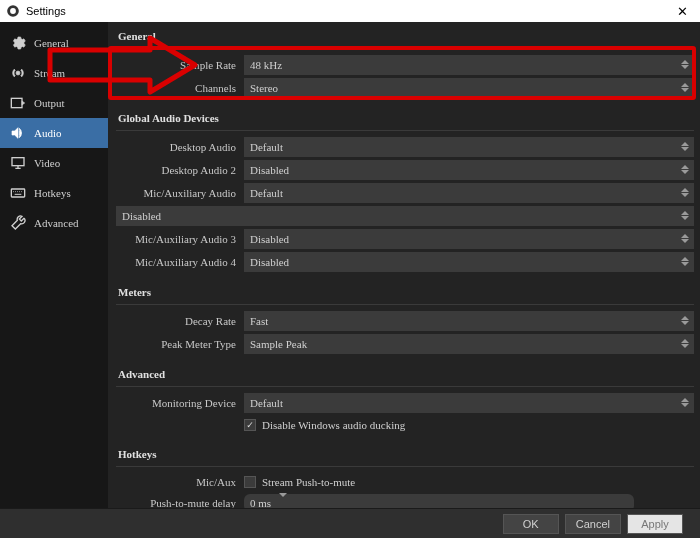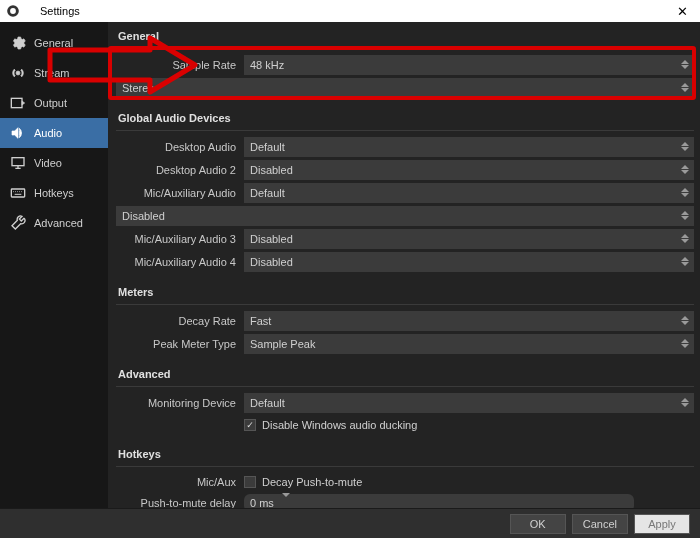--- a/index.html
+++ b/index.html
@@ -18,20 +18,21 @@
     align-items: center;
     padding: 0 6px;
     font-size: 11px;
   }
   .titlebar .spacer { flex: 1; }
   .titlebar .close { font-size: 13px; padding: 0 6px; cursor: default; }
   .content {
     display: flex;
     height: 486px;
     background: #232323;
+    font-family: Liberation Serif, serif;
   }
   .sidebar {
     width: 108px;
     background: #171717;
     display: flex;
     flex-direction: column;
     padding-top: 6px;
   }
   .side-item {
     display: flex;
@@ -168,21 +169,21 @@
     z-index: 10;
   }
 
   .footer {
     height: 30px;
     background: #2f2f2f;
     display: flex;
     align-items: center;
     justify-content: flex-end;
     gap: 6px;
-    padding: 0 10px;
+    padding: 0 17px;
     border-top: 1px solid #1a1a1a;
   }
   .btn {
     min-width: 56px;
     height: 20px;
     background: #444;
     color: #d0d0d0;
     font-size: 11px;
     display: flex;
     align-items: center;
@@ -193,21 +194,21 @@
   .btn.disabled { color: #777; background: #e5e5e5; }
 </style>
 </head>
 <body>
 
 <div class="titlebar">
   <svg width="14" height="14" viewBox="0 0 24 24">
       <circle cx="12" cy="12" r="10" fill="#333"></circle>
       <circle cx="12" cy="12" r="5" fill="#fff"></circle>
     </svg>
-  <span style="margin-left:20px">Settings</span>
+  <span style="margin-left:6px">Settings</span>
   <span class="spacer"></span>
   <span class="close">✕</span>
 </div>
 
 <div class="content">
 
   <div class="sidebar">
     <div class="side-item">
       <svg viewBox="0 0 24 24">
           <path d="M12 8a4 4 0 100 8 4 4 0 000-8zm9 4a7 7 0 00-.1-1.2l2-1.6-2-3.4-2.4 1a7 7 0 00-2-1.2L16 3h-4l-.5 2.6a7 7 0 00-2 1.2l-2.4-1-2 3.4 2 1.6A7 7 0 007 12a7 7 0 00.1 1.2l-2 1.6 2 3.4 2.4-1a7 7 0 002 1.2L12 21h4l.5-2.6a7 7 0 002-1.2l2.4 1 2-3.4-2-1.6A7 7 0 0021 12z"></path>
@@ -266,20 +267,21 @@
           <div class="select">
             <span>48 kHz</span>
             <span class="spinner">
                 <span class="tri up"></span>
                 <span class="tri down"></span>
               </span>
           </div>
         </div>
       </div>
       <div class="row">
+        <div class="row-label">Channels</div>
         <div class="row-ctrl">
           <div class="select">
             <span>Stereo</span>
             <span class="spinner">
                 <span class="tri up"></span>
                 <span class="tri down"></span>
               </span>
           </div>
         </div>
       </div>
@@ -419,21 +421,21 @@
 
     <div class="group">
       <div class="section-title">Hotkeys</div>
       <div class="hr"></div>
 
       <div class="row">
         <div class="row-label">Mic/Aux</div>
         <div class="row-ctrl">
           <label class="checkbox">
             <span class="box"></span>
-            <span>Decay Push-to-mute</span>
+            <span>Stream Push-to-mute</span>
           </label>
         </div>
       </div>
       <div class="row">
         <div class="row-label" style="text-align:right;padding-right:8px;">Push-to-mute delay</div>
         <div class="row-ctrl">
           <div class="num-input">
             <span>0 ms</span>
             <span class="spinner"><span class="tri up"></span><span class="tri down"></span></span>
           </div>

